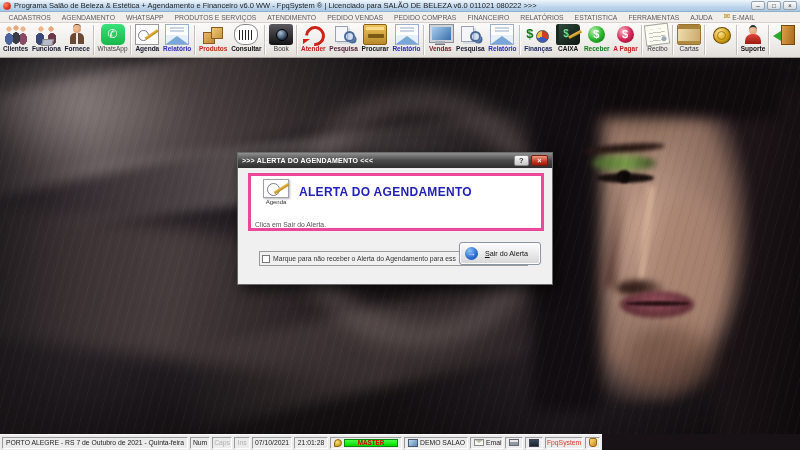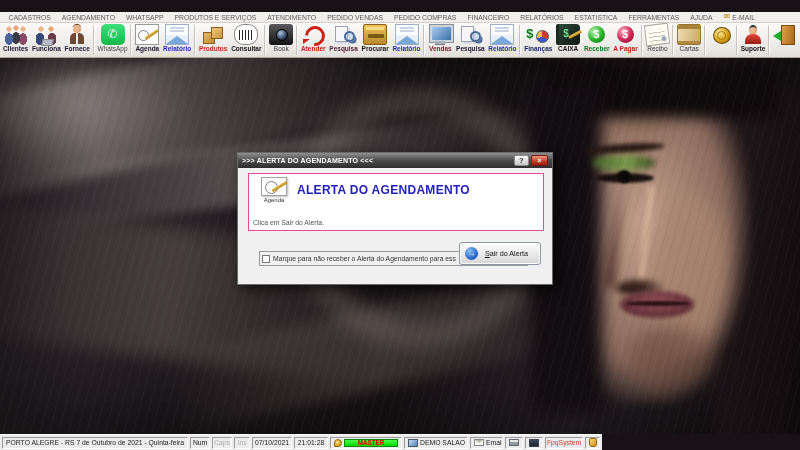--- a/index.html
+++ b/index.html
@@ -137,21 +137,21 @@
   
   .dialog{position:absolute;left:237px;top:152px;width:316px;height:133px;background:#f0f0f0;
     border:1px solid #6a6a6a;box-shadow:4px 5px 14px rgba(0,0,0,.7);}
   .dtitle{height:15px;display:flex;align-items:center;padding:0 4px;gap:2px;
     background:linear-gradient(#8f8f8f,#4a4a4a 50%,#2e2e2e);color:#fff;font-size:7px;font-weight:bold;letter-spacing:.2px;}
   .dtitle .sp{flex:1;}
   .dhelp{width:15px;height:11px;border:1px solid #8a8a8a;border-radius:2px;background:linear-gradient(#fafafa,#c8c8c8);
     color:#333;font-size:7.5px;line-height:9px;text-align:center;font-weight:bold;}
   .dclose{width:17px;height:11px;border:1px solid #7a1a10;border-radius:2px;background:linear-gradient(#f09a82,#c23a22 60%,#9a1a0a);
     color:#fff;font-size:7.5px;line-height:9px;text-align:center;font-weight:bold;}
-  .dwhite{position:absolute;left:10px;top:20px;width:296px;height:58px;background:#fff;border:1px solid #ec4899;}
+  .dwhite{position:absolute;left:10px;top:20px;width:296px;height:58px;background:#fff;border:3px solid #ec4899;}
   .dicon-wrap{position:absolute;left:6px;top:3px;width:38px;text-align:center;}
   .dicon{width:26px;height:19px;margin:0 auto;position:relative;background:#fff;border:1px solid #a0a0a8;box-shadow:1px 1px 2px #bbb;}
   .dicon::before{content:"";position:absolute;left:3px;top:3px;width:11px;height:11px;border:1.5px solid #7a7a8e;border-radius:50%;}
   .dicon::after{content:"";position:absolute;right:-2px;top:7px;width:17px;height:3px;background:linear-gradient(#eec25a,#b8860a);transform:rotate(-32deg);}
   .dicon-label{font-size:6px;color:#333;margin-top:1px;}
   .dheading{position:absolute;left:48px;top:9px;font-size:12px;font-weight:bold;color:#2222bb;letter-spacing:.3px;white-space:nowrap;}
   .dmessage{position:absolute;left:4px;top:33px;font-size:8.2px;font-weight:bold;color:#111;white-space:nowrap;}
   .dnote{position:absolute;left:4px;top:45px;font-size:6.8px;color:#555;}
   .dcheckrow{position:absolute;left:21px;top:98px;width:269px;height:15px;border:1px solid #9a9a9a;
     display:flex;align-items:center;padding:0 2px;overflow:hidden;}
@@ -181,20 +181,27 @@
   .st-mail::after{content:"";position:absolute;left:0;top:0;border-left:4px solid transparent;border-right:4px solid transparent;border-top:3.5px solid #b8b8a8;}
   .st-print{width:10px;height:7px;border:1px solid #667;background:linear-gradient(#e8e8e8 0 2px,#9098a0 2px);}
   .st-screen{width:10px;height:8px;border:1px solid #445;background:linear-gradient(#3a4a5a,#182430);}
   .st-shield{width:8px;height:9px;border:1px solid #96660a;border-radius:2px 2px 3px 3px;background:linear-gradient(135deg,#ffe27a,#c8881a);}
 </style>
 </head>
 <body>
 
 <div class="app">
 
+  <div class="titlebar">
+    <span class="logo-swirl"></span>
+    <span class="wtitle">Programa Salão de Beleza &amp; Estética + Agendamento e Financeiro v6.0 WW - FpqSystem ® | Licenciado para  SALÃO DE BELEZA v6.0 011021 080222 &gt;&gt;&gt;</span>
+    <span class="wbtn">–</span>
+    <span class="wbtn">□</span>
+    <span class="wbtn">×</span>
+  </div>
 
   <div class="menubar">
       <span class="mitem">
         <span>CADASTROS</span>
       </span>
       <span class="mitem">
         <span>AGENDAMENTO</span>
       </span>
       <span class="mitem">
         <span>WHATSAPP</span>

